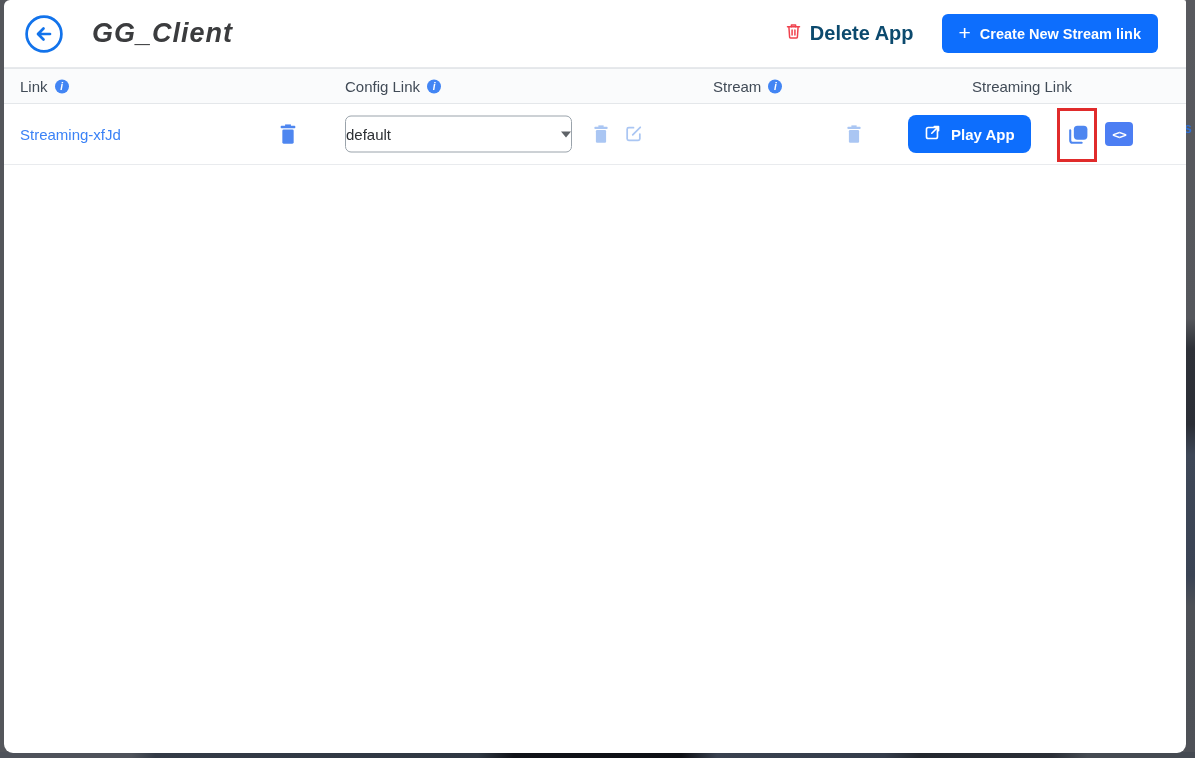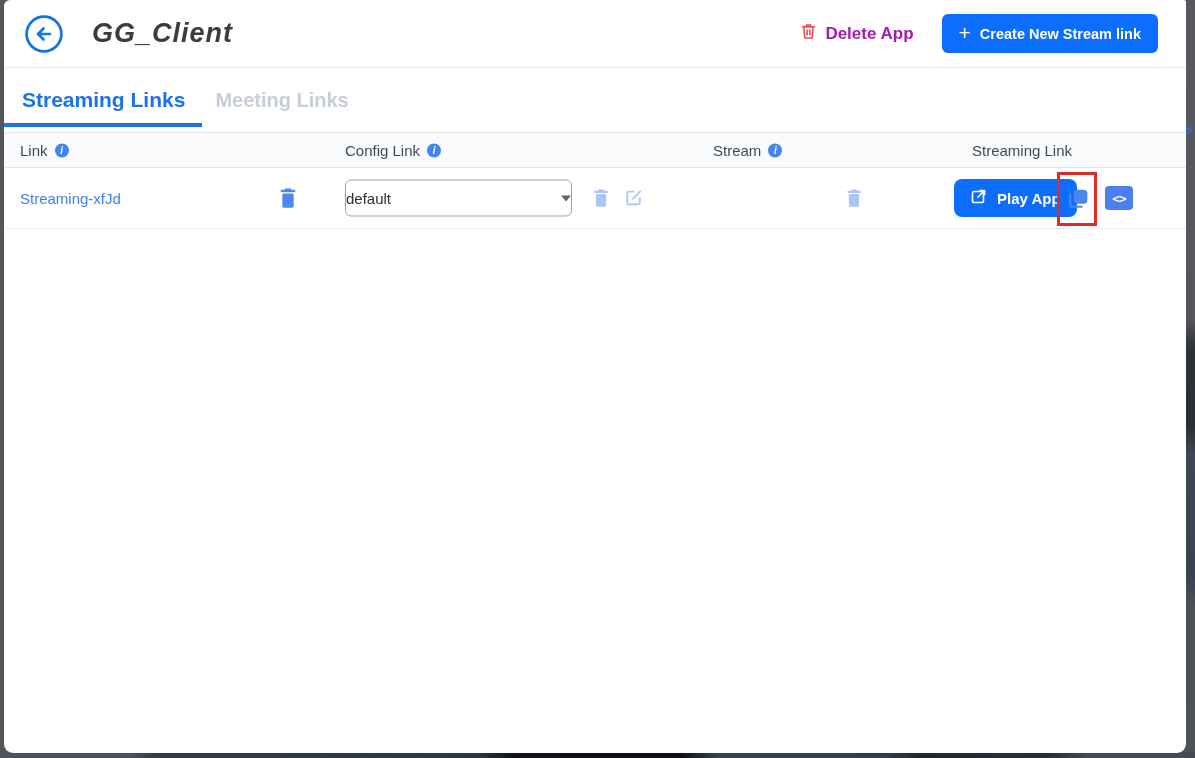--- a/index.html
+++ b/index.html
@@ -20,22 +20,22 @@
   .panel { position:absolute; left:4px; top:0; right:9px; bottom:5px; background:#ffffff;
     border-radius:6px 2px 9px 9px; z-index:2; overflow:hidden; }
 
   
   .app-header { height:68px; display:flex; align-items:center; border-bottom:1px solid #e7e9ec; }
   .back-btn { width:40px; height:40px; margin-left:20px; border:none; background:transparent;
     cursor:pointer; padding:0; flex:none; }
   .app-title { margin-left:28px; font-size:27px; font-weight:800; font-style:italic;
     color:#3b3c3e; letter-spacing:1px; }
   .header-right { margin-left:auto; display:flex; align-items:center; gap:28px; margin-right:28px; }
-  .delete-app { display:flex; align-items:center; gap:8px; color:#a21caf; font-weight:bold;
-    font-size:17px; background:transparent; border:none; cursor:pointer; font-family:inherit; }
+  .delete-app { display:flex; align-items:center; gap:8px; color:#0c4a6e; font-weight:bold;
+    font-size:20px; background:transparent; border:none; cursor:pointer; font-family:inherit; }
   .create-btn { display:flex; align-items:center; gap:9px; background:#0d6efd; color:#fff;
     font-weight:bold; font-size:14.5px; border:none; border-radius:6px; height:39px;
     padding:0 17px; cursor:pointer; font-family:inherit; }
   .create-btn .plus { font-size:21px; font-weight:400; line-height:1; margin-top:-2px; }
 
   
   .tabs { height:64px; display:flex; align-items:center; padding-left:18px; gap:30px; position:relative; }
   .tab { background:transparent; border:none; cursor:pointer; font-family:inherit; font-weight:bold; }
   .tab.active { color:#1a73e8; font-size:21px; }
   .tab.inactive { color:#c7cdd9; font-size:20px; }
@@ -52,21 +52,21 @@
   .trow { position:relative; height:61px; border-bottom:1px solid #e9ebee; }
   .cell-name { position:absolute; left:16px; top:50%; transform:translateY(-50%);
     font-size:15px; color:#3b82f6; }
   .icon-btn { position:absolute; top:50%; transform:translateY(-50%); background:transparent;
     border:none; padding:0; cursor:pointer; line-height:0; }
   .sel { position:absolute; top:50%; transform:translateY(-50%); height:37px;
     border:1px solid #9aa3ab; border-radius:6px; background:#fff; display:flex;
     align-items:center; padding:0 0; font-size:15px; color:#2c2f33; cursor:pointer; }
   .sel .caret { margin-left:auto; width:0; height:0; border-left:5px solid transparent;
     border-right:5px solid transparent; border-top:6px solid #5f6368; }
-  .play-btn { position:absolute; left:950px; top:50%; transform:translateY(-50%);
+  .play-btn { position:absolute; left:904px; top:50%; transform:translateY(-50%);
     display:flex; align-items:center; gap:10px; background:#0d6efd; color:#fff;
     font-weight:bold; font-size:15px; border:none; border-radius:8px; height:38px;
     padding:0 16px; cursor:pointer; font-family:inherit; }
   .highlight-box { position:absolute; left:1053px; top:4px; width:40px; height:54px;
     border:3px solid #e02b2b; display:flex; align-items:center; justify-content:center; }
   .code-btn { position:absolute; left:1101px; top:50%; transform:translateY(-50%);
     width:28px; height:24px; background:#4c7ef3; border:none; border-radius:4px;
     color:#fff; display:flex; align-items:center; justify-content:center; cursor:pointer;
     font-weight:bold; font-size:13px; font-family:"DejaVu Sans Mono", monospace; letter-spacing:-1px; }
 </style>
@@ -103,25 +103,20 @@
         <span>Delete App</span>
       </button>
 
       <button class="create-btn">
         <span class="plus">+</span>
         <span>Create New Stream link</span>
       </button>
     </div>
   </div>
 
-  <div class="tabs">
-    <button class="tab active">Streaming Links</button>
-    <button class="tab inactive">Meeting Links</button>
-    <div class="tab-underline"></div>
-  </div>
 
   <div class="thead">
     <div class="th" style="left:16px">
       <span>Link</span>
       <span class="info-icon">i</span>
     </div>
     <div class="th" style="left:341px">
       <span>Config Link</span>
       <span class="info-icon">i</span>
     </div>

